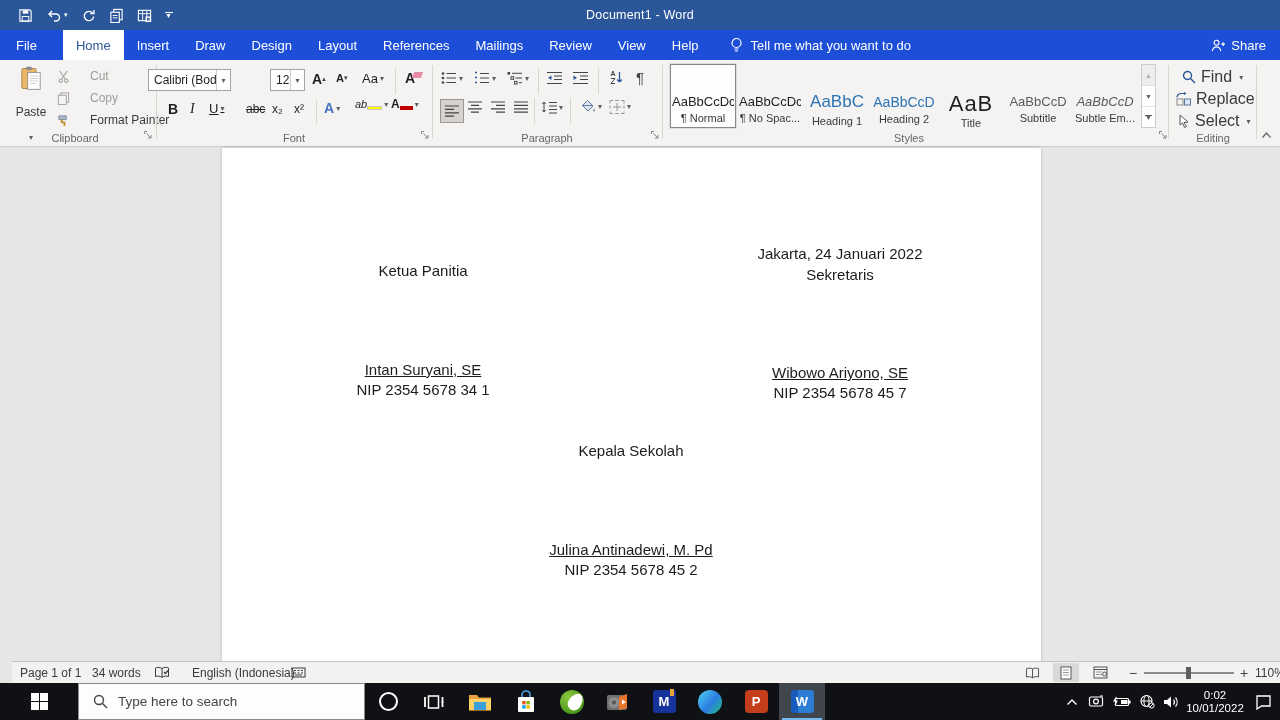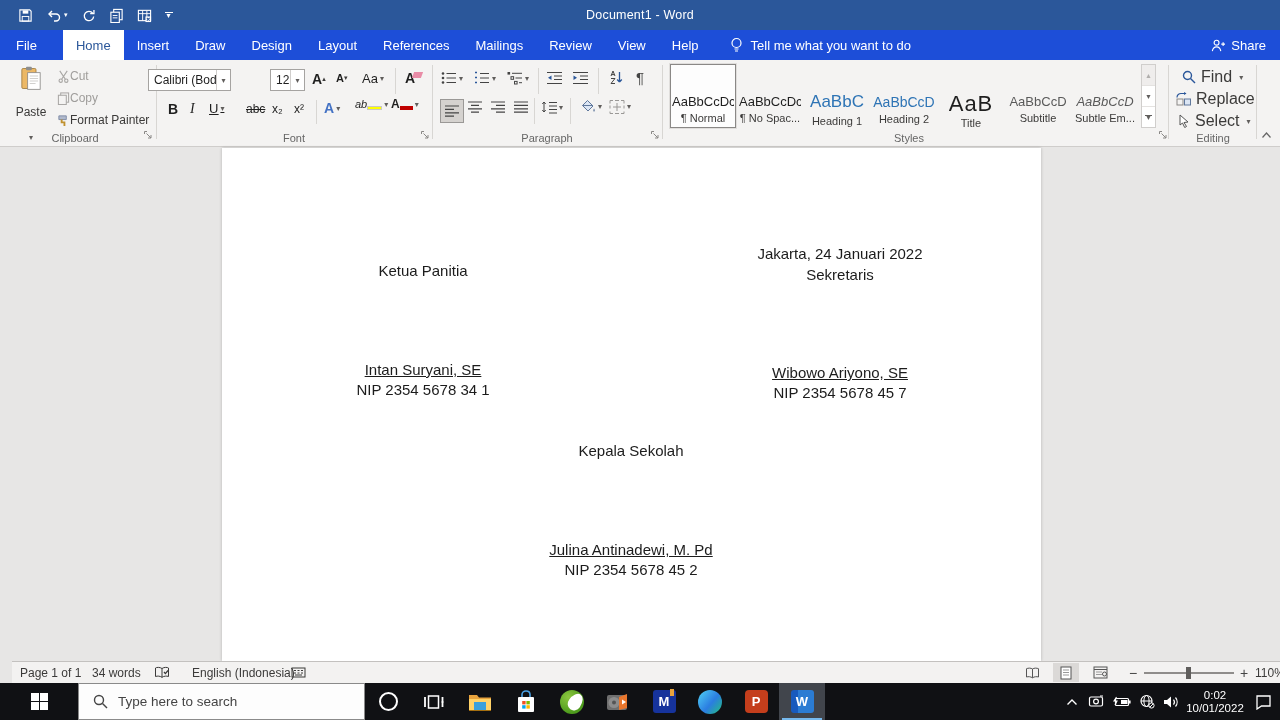--- a/index.html
+++ b/index.html
@@ -26,21 +26,21 @@
 
   
   .ribbon { position:absolute; top:60px; left:0; width:100%; height:87px; background:#f4f3f2; border-bottom:1px solid #cfcdcb; font-size:12px; color:#3b3a39; }
   .vdiv { position:absolute; top:5px; height:74px; width:1px; background:#d8d6d3; }
   .rg-label { position:absolute; bottom:2px; font-size:11px; color:#666; text-align:center; }
   .launcher { position:absolute; bottom:3px; color:#8a8886; }
   .collapse { position:absolute; right:8px; bottom:4px; color:#666; }
 
   .paste-big { position:absolute; left:10px; top:6px; width:42px; height:76px; display:flex; flex-direction:column; align-items:center; gap:14px; }
   .paste-big .plabel { font-size:12px; color:#3b3a39; }
-  .clip-row { position:absolute; display:flex; align-items:center; gap:0; font-size:12px; }
+  .clip-row { position:absolute; display:flex; align-items:center; gap:20px; font-size:12px; }
   .gray { color:#9f9d9b; }
 
   .combo { position:absolute; height:22px; background:#fff; border:1px solid #a5a3a1; display:flex; align-items:center; font-size:12px; color:#1f1f1f; }
   .combo .cval { flex:1; padding-left:5px; white-space:nowrap; overflow:hidden; }
   .combo .cbtn { width:14px; height:100%; border-left:1px solid #d0cecc; display:flex; align-items:center; justify-content:center; color:#605e5c; font-size:8px; }
 
   .fbtn { position:absolute; display:flex; align-items:center; justify-content:center; color:#1f1f1f; }
   .cv::after { content:"▾"; font-size:8px; color:#605e5c; margin-left:2px; }
   .bold-b { font-weight:bold; font-size:14px; }
   .ital-i { font-style:italic; font-family:"Liberation Serif", serif; font-size:14px; }

